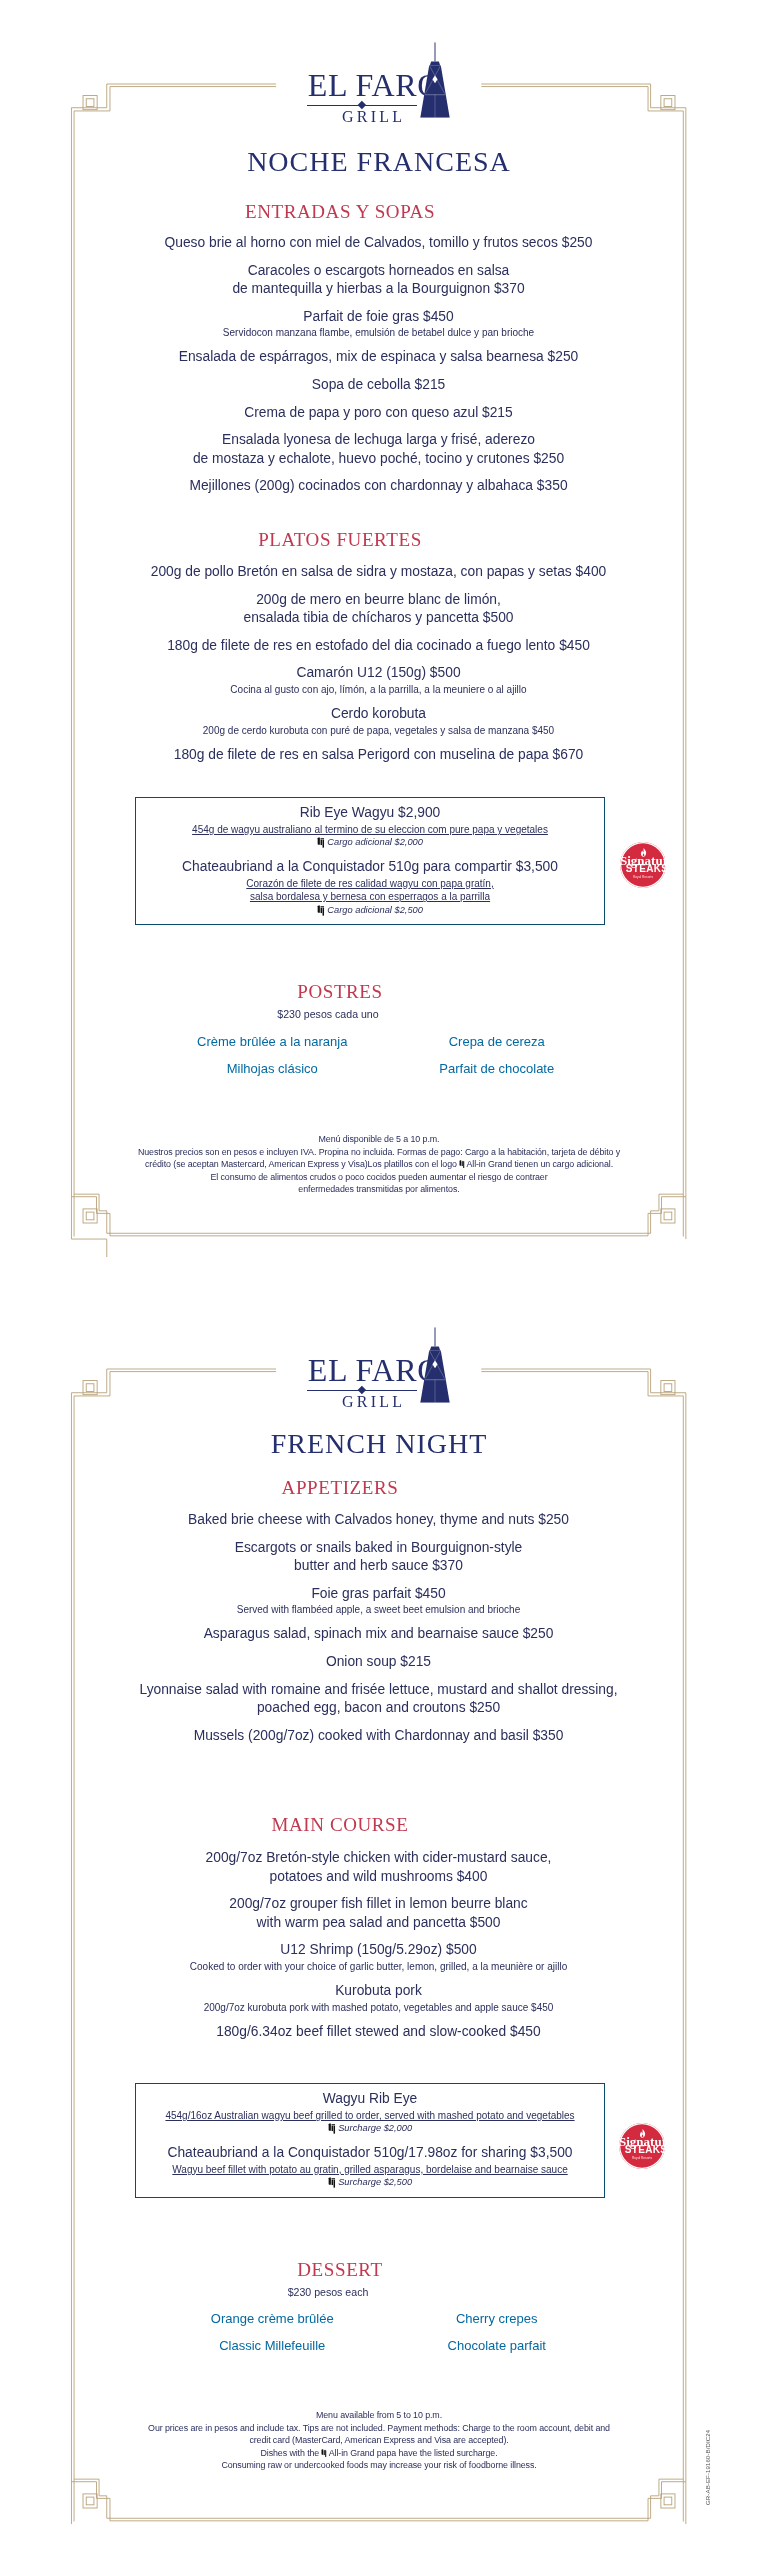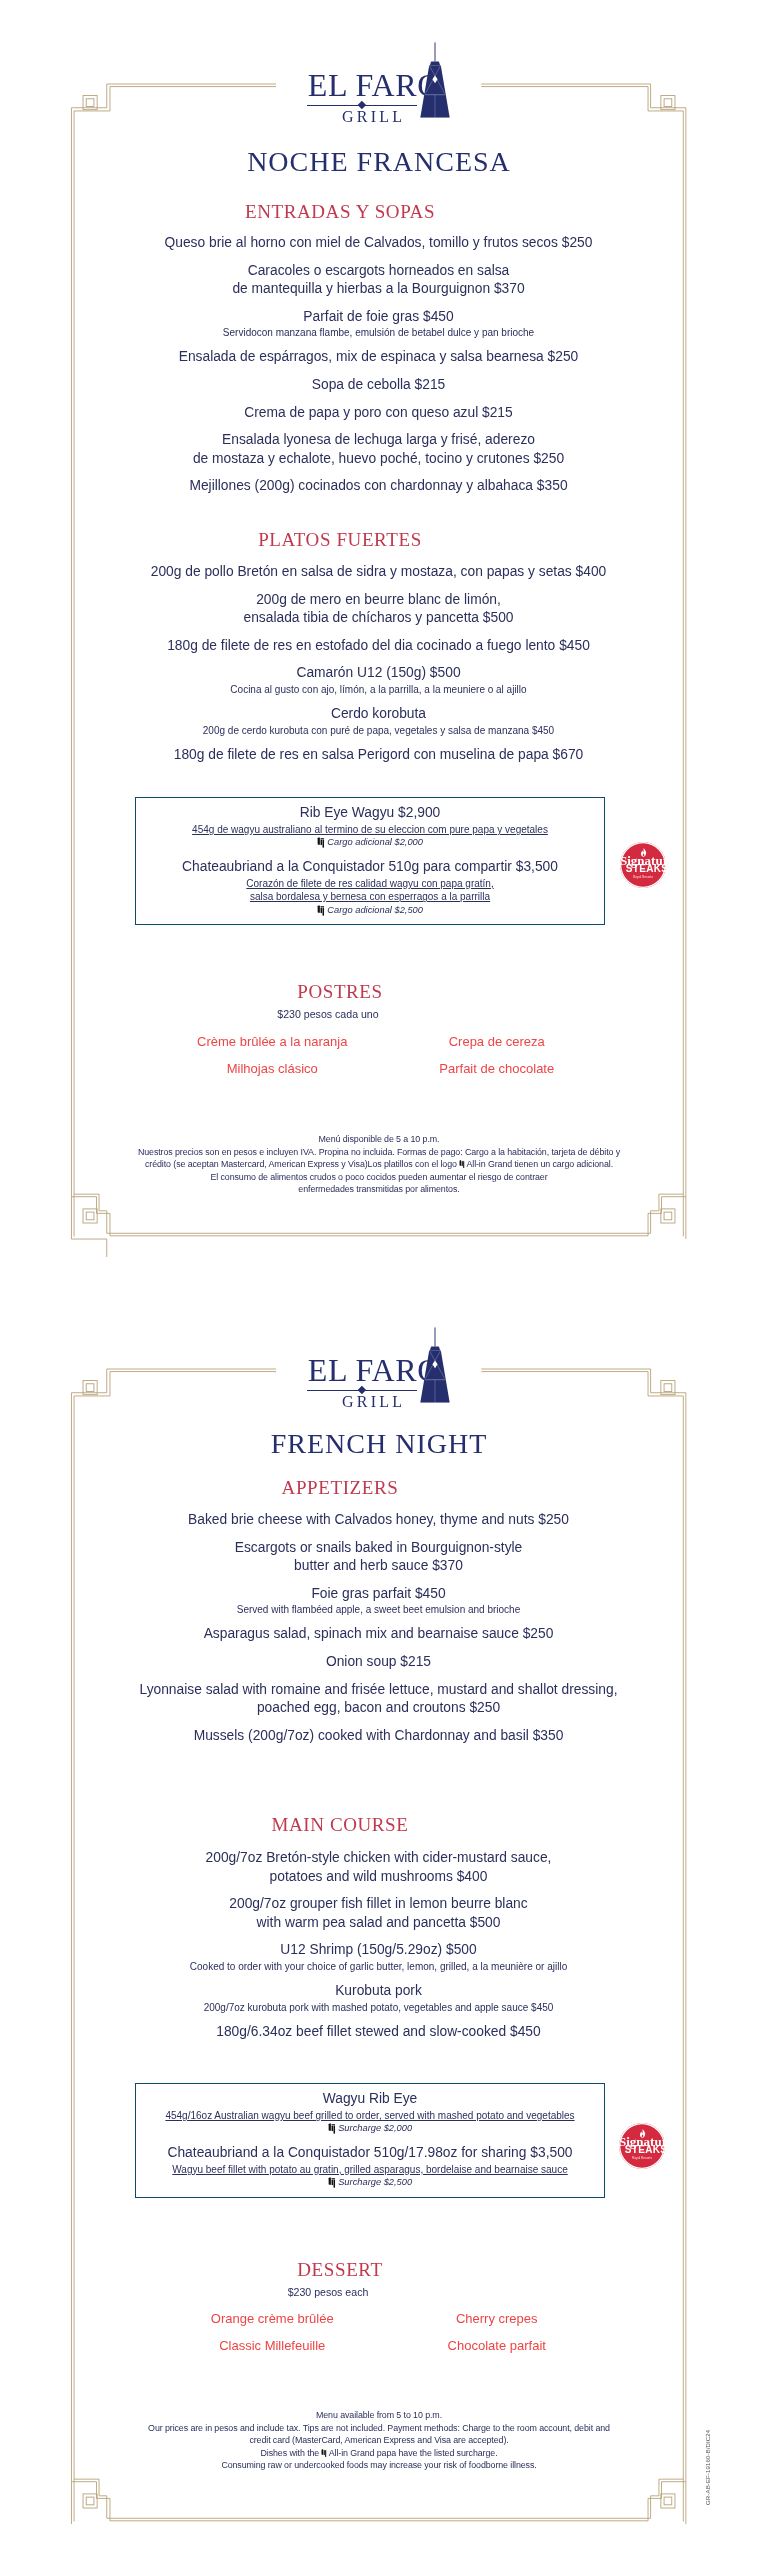--- a/index.html
+++ b/index.html
@@ -191,21 +191,21 @@
   }
   .desserts {
     position: absolute;
     left: 160px; width: 449px;
     display: grid;
     grid-template-columns: 1fr 1fr;
     row-gap: 10.3px;
     text-align: center;
   }
   .desserts .d {
-    font-size: 13px; line-height: 16.7px; color: #ef4444;
+    font-size: 13px; line-height: 16.7px; color: #0369a1;
   }
 
   
   .notes {
     position: absolute;
     left: 103px; width: 552px;
     text-align: center;
     font-size: 8.9px;
     line-height: 12.5px;
     color: #2b2f5c;

